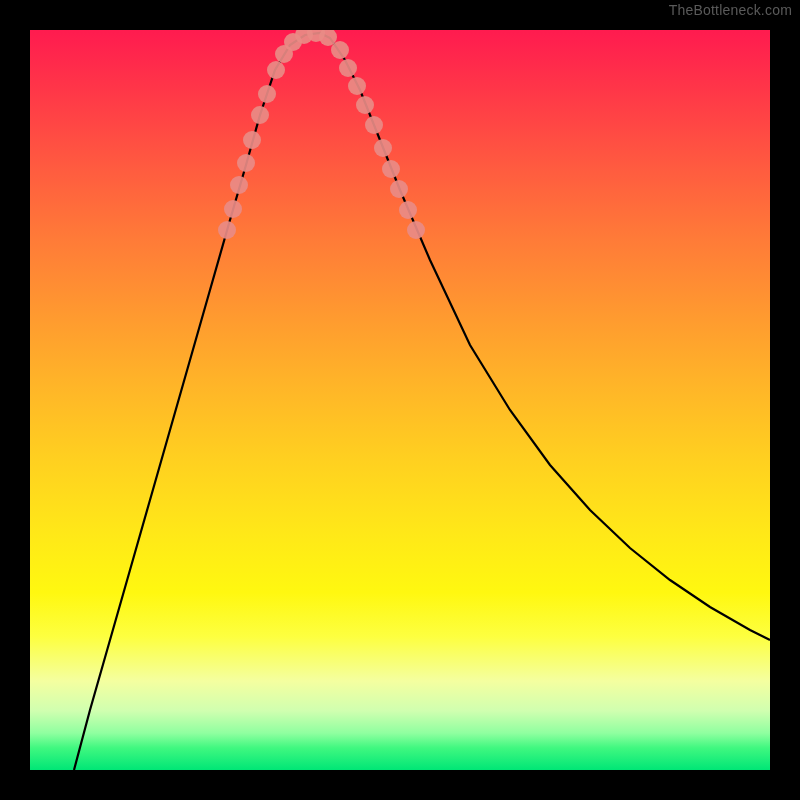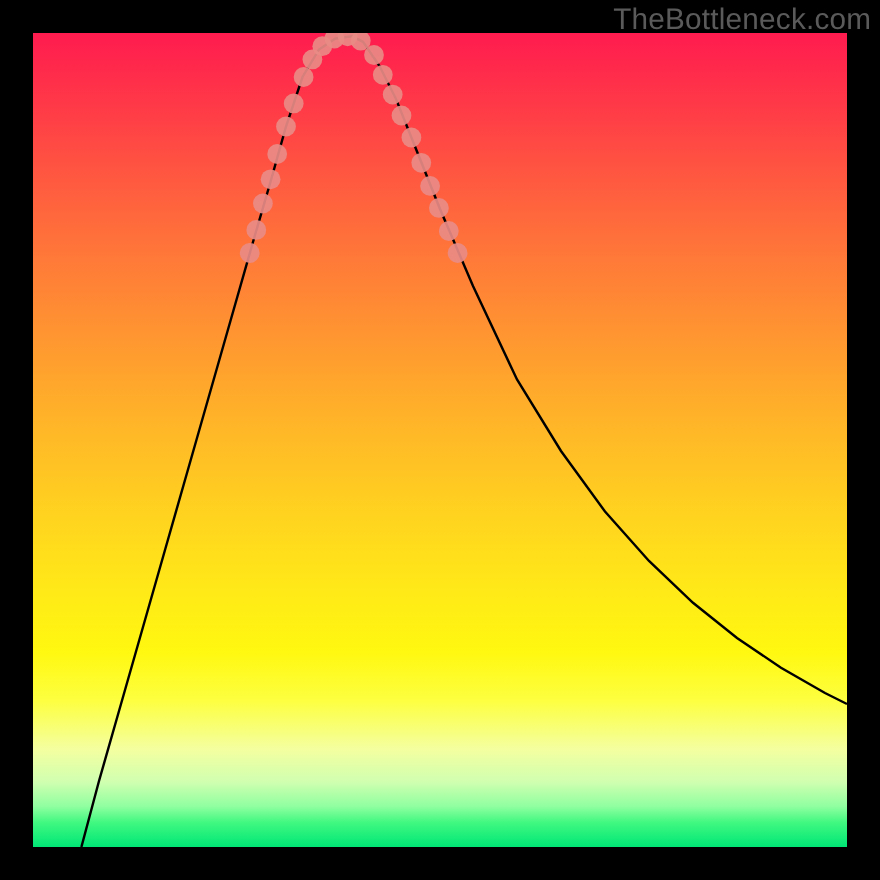--- a/index.html
+++ b/index.html
@@ -29,21 +29,21 @@
       #d0ffb0 92%,
       #90ffa0 95%,
       #40f880 97%,
       #00e676 100%);
   }
   .watermark {
     position: absolute;
     top: 2px;
     right: 8px;
     font-family: Arial, Helvetica, sans-serif;
-    font-size: 27px;
+    font-size: 14px;
     color: #5a5a5a;
     letter-spacing: 0.2px;
   }
   svg.curve {
     position: absolute;
     left: 0; top: 0;
     width: 740px; height: 740px;
   }
 </style>
 </head>

